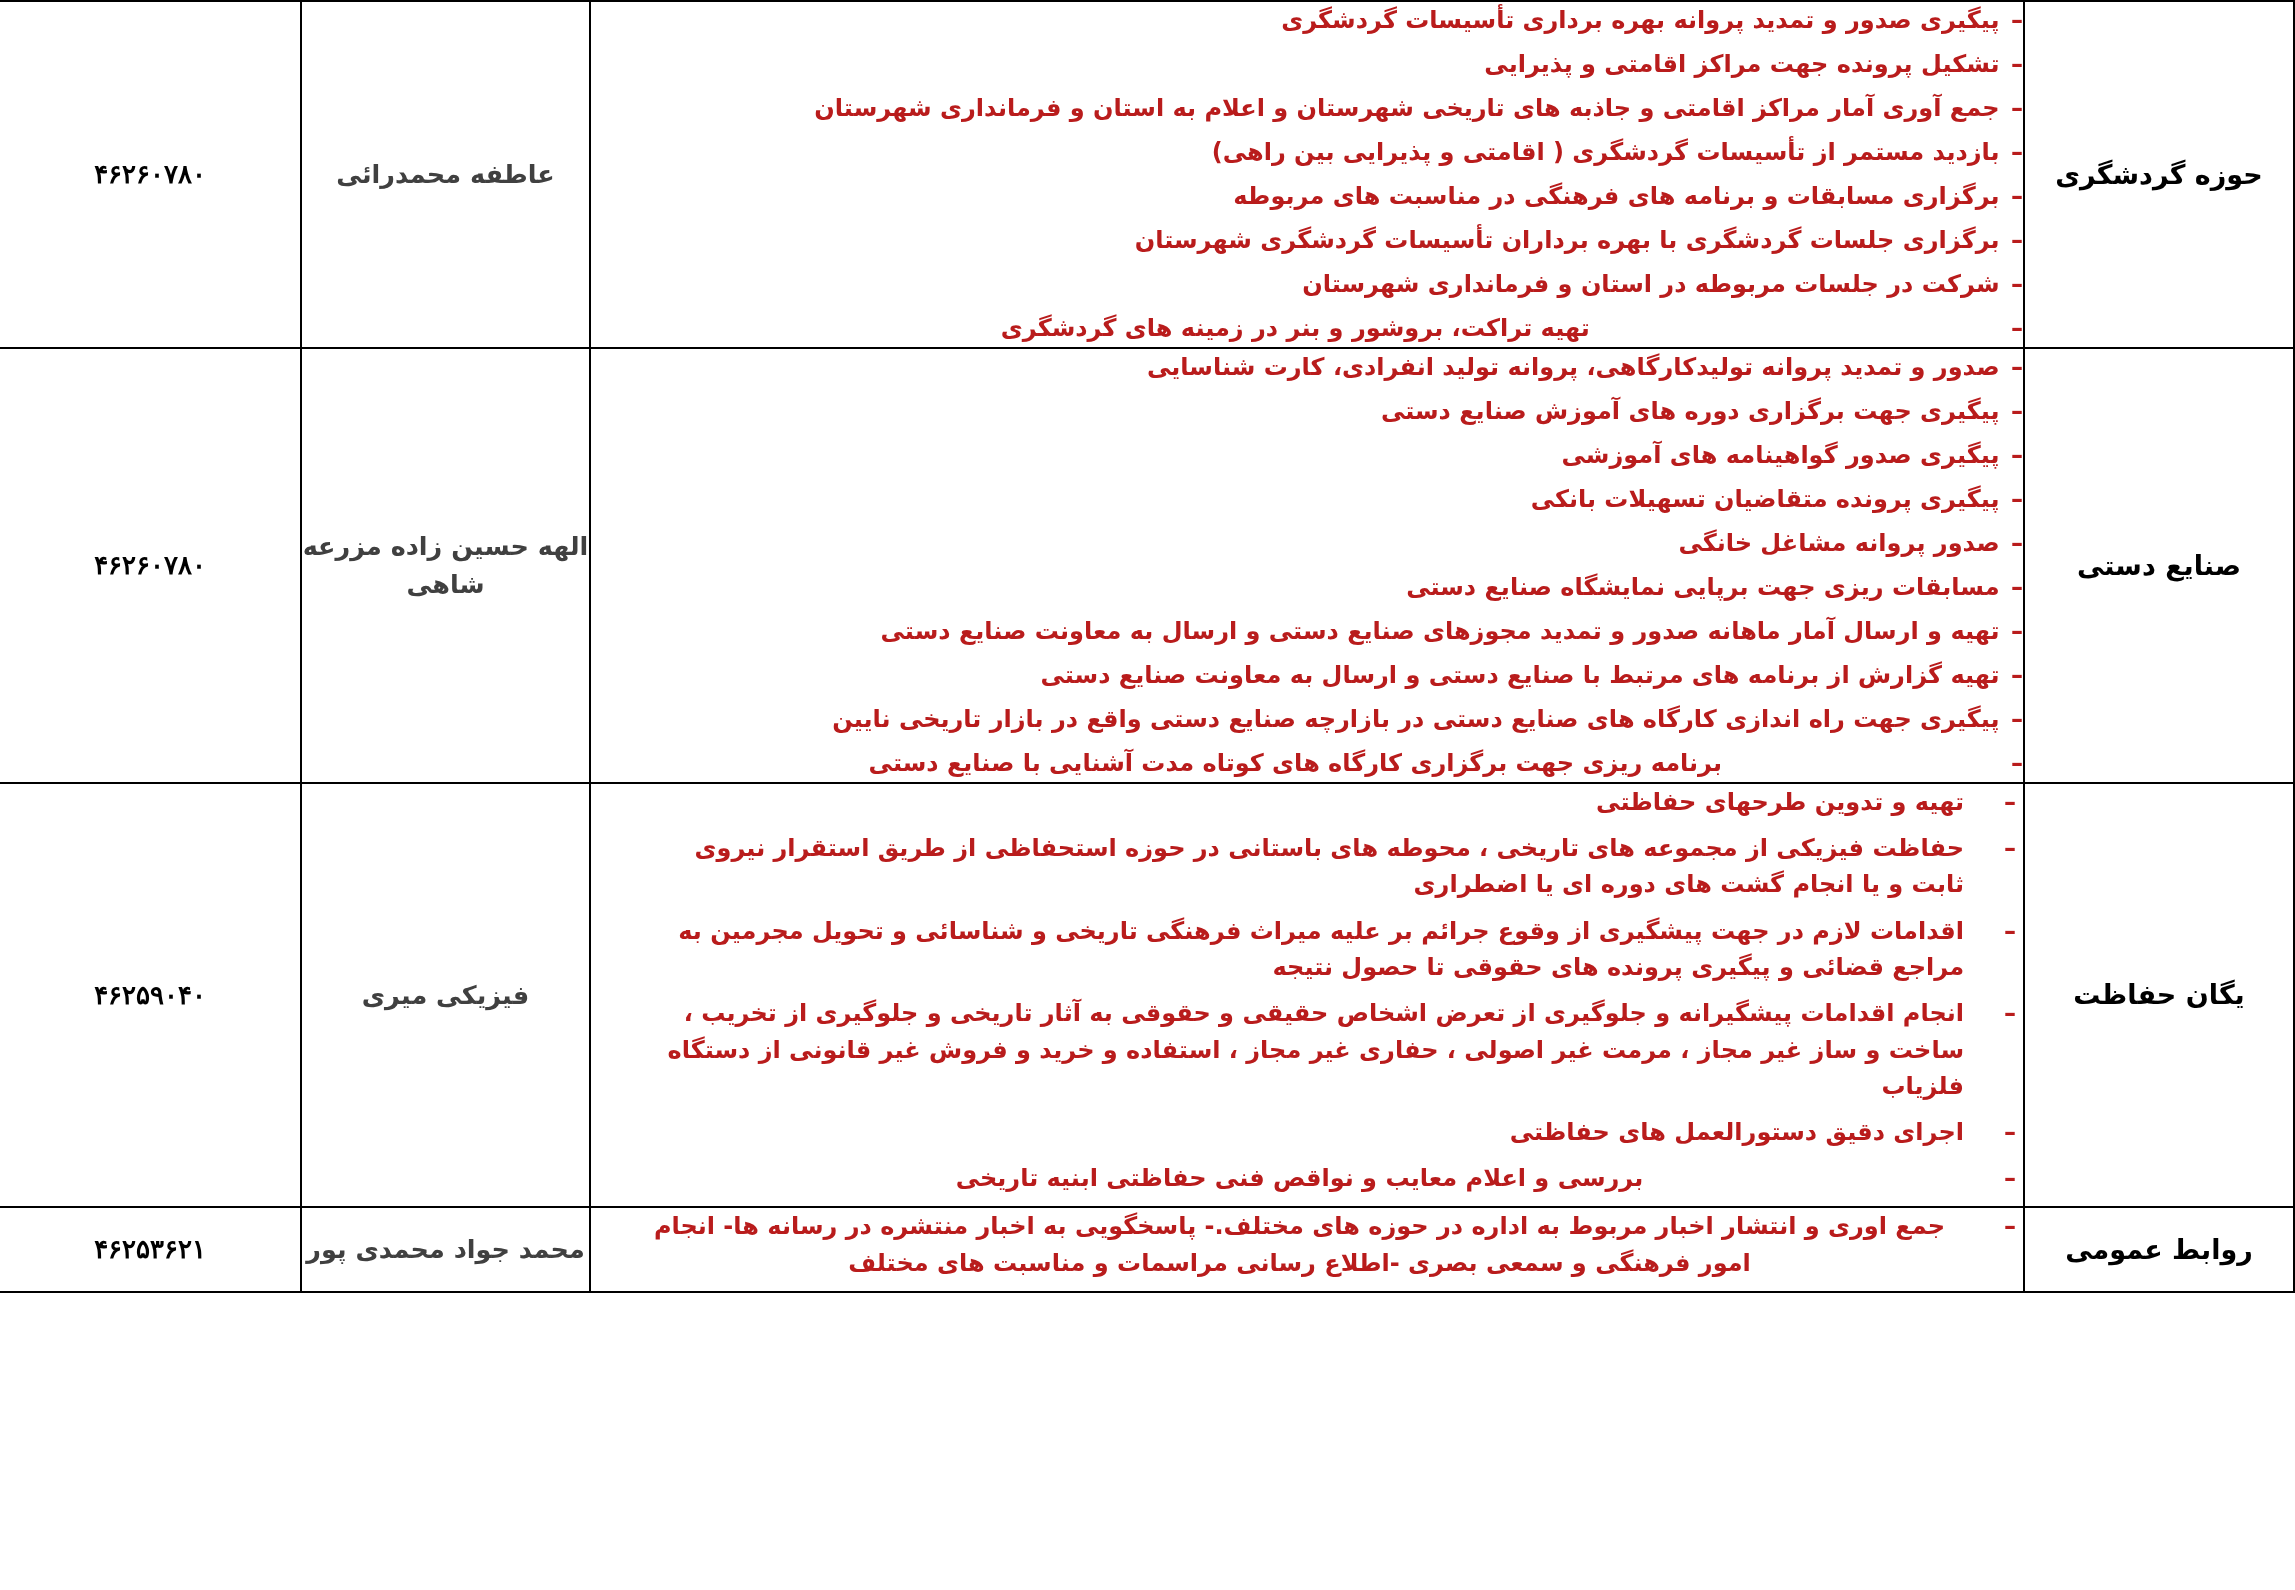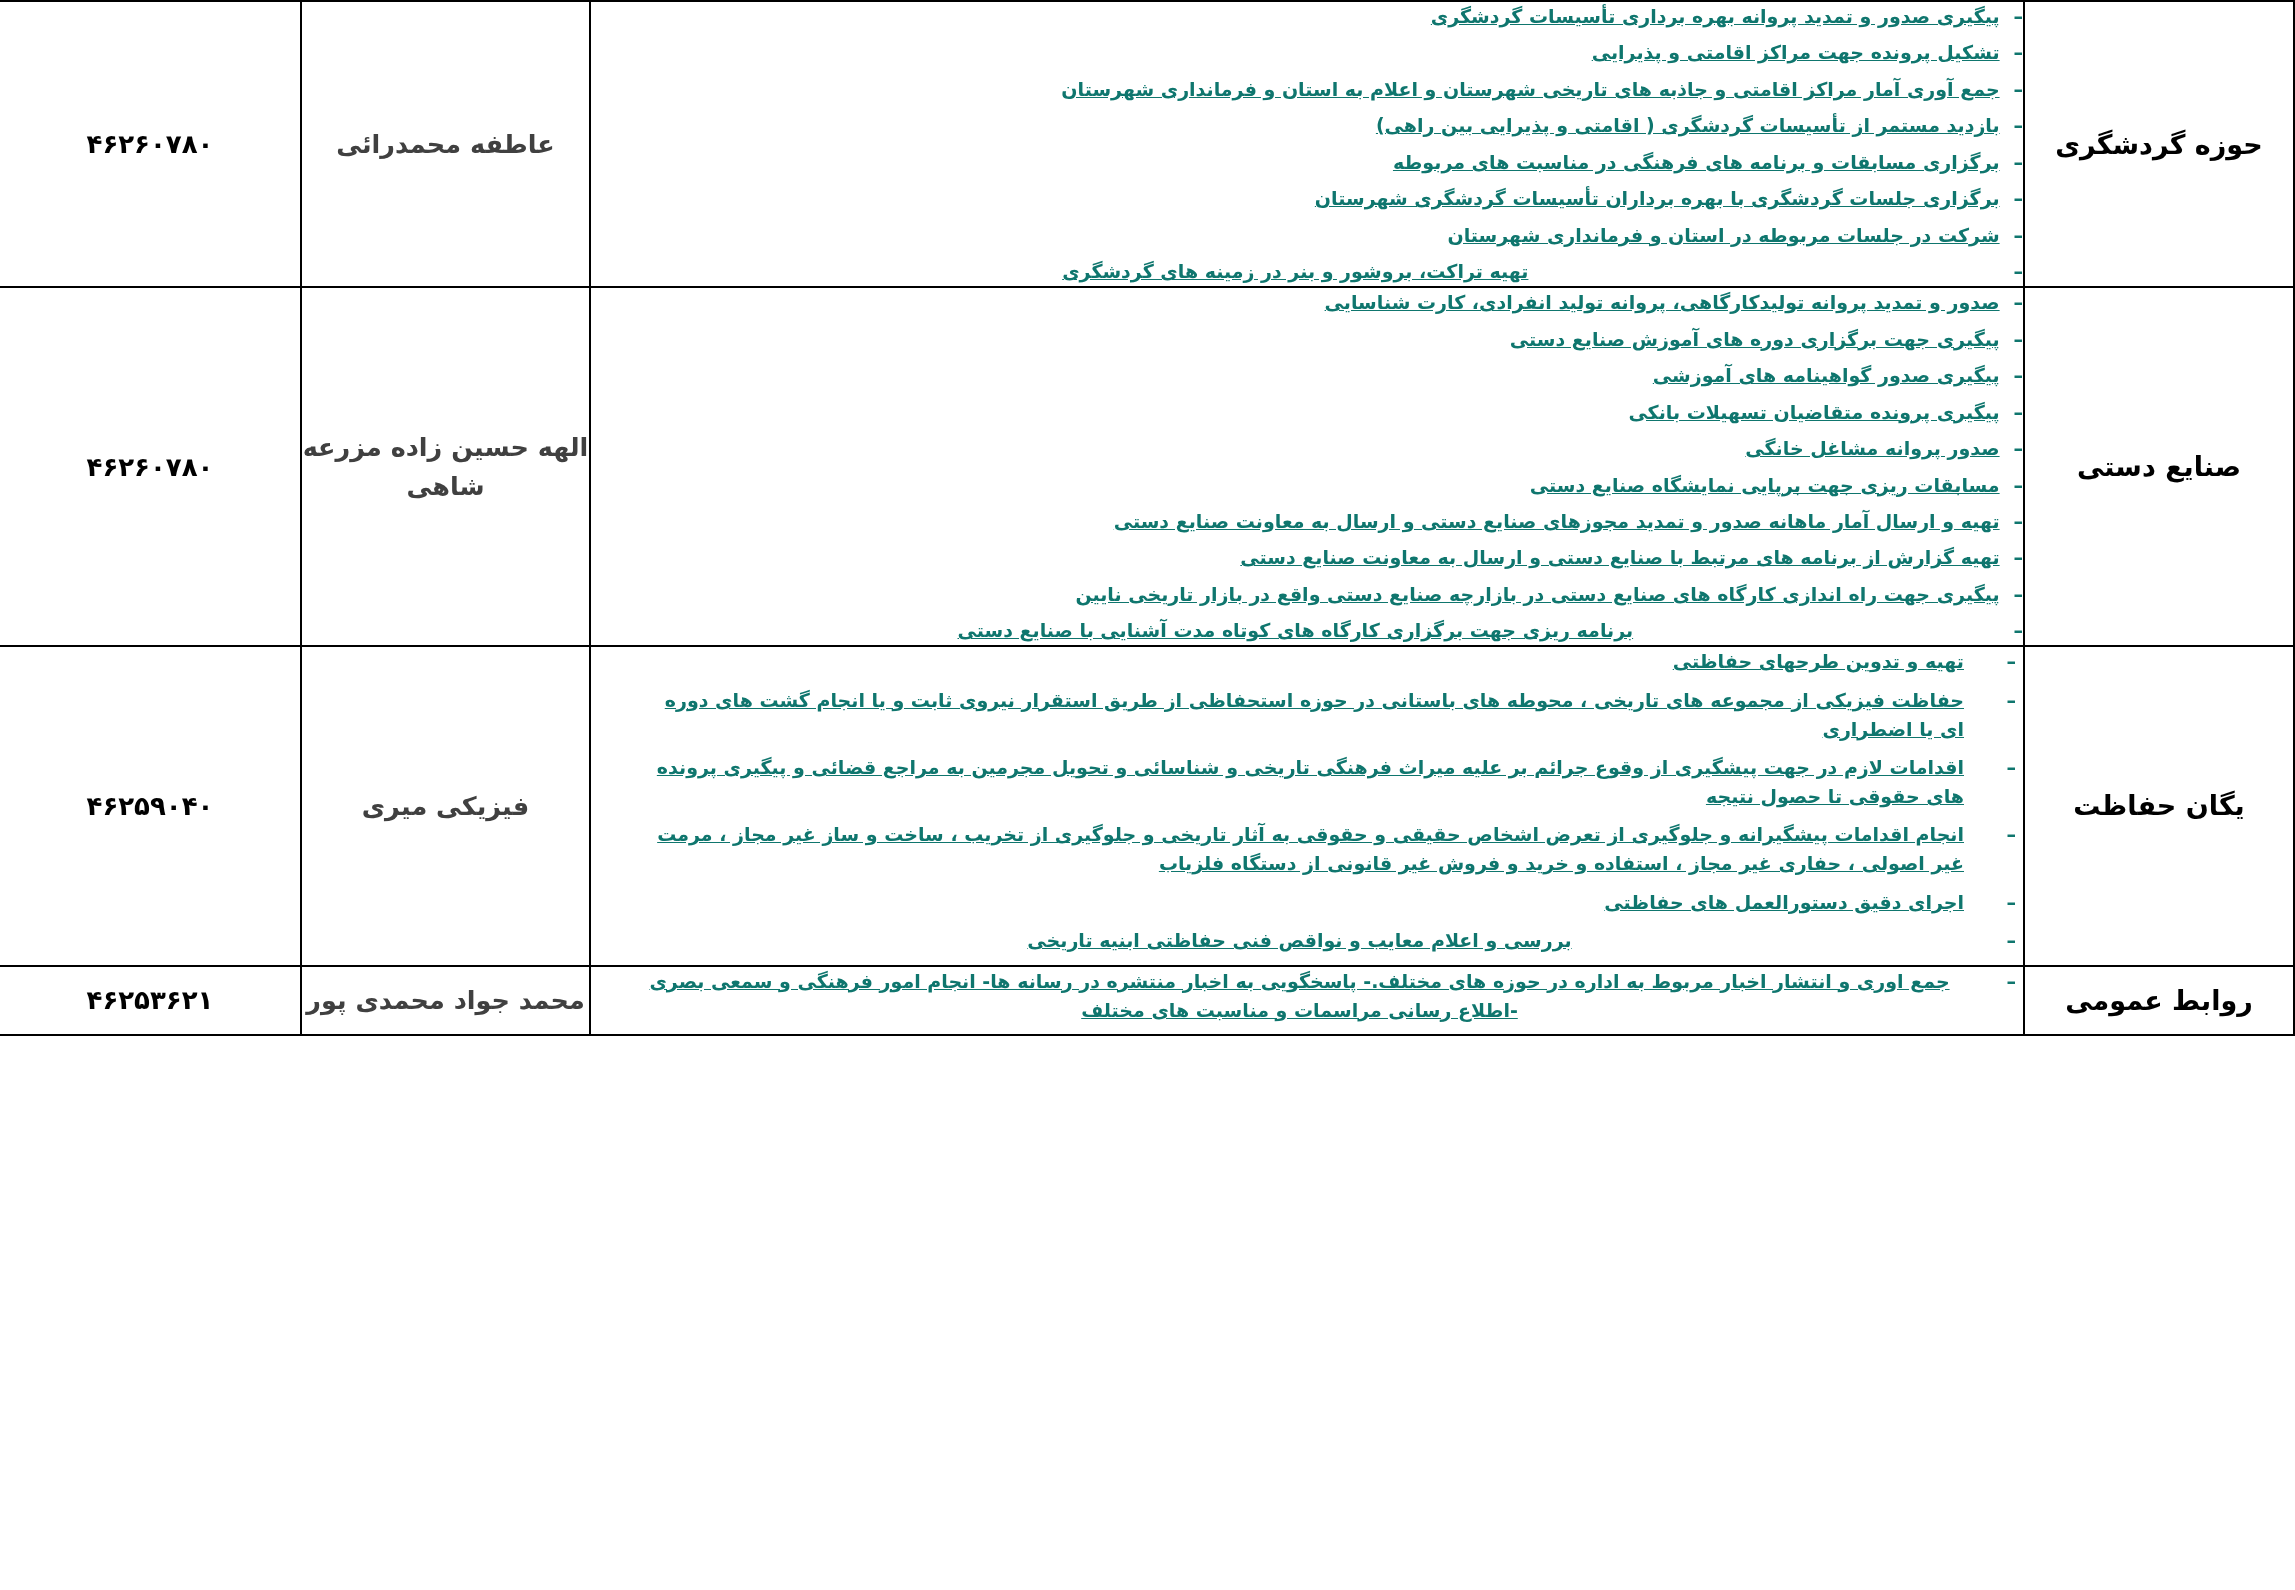--- a/index.html
+++ b/index.html
@@ -44,41 +44,41 @@
     font-weight: bold;
     font-size: 27px;
     color: #000;
     line-height: 1.45;
     padding: 4.1px 5.5px;
     border-radius: 14px;
   }
   td.content {
     text-align: right;
     padding: 5.5px 18px 5.5px 12.4px;
-    font-size: 19px;
+    font-size: 24px;
     line-height: 1.52;
-    color: #0f766e;
+    color: #b91c1c;
     font-weight: bold;
-    text-decoration: underline;
   }
   td.name {
     text-align: center;
     font-size: 25.5px;
     font-weight: bold;
     line-height: 1.5;
     padding: 4.1px 6.9px;
     color: #404040;
   }
   td.phone {
     text-align: center;
     font-size: 26px;
     font-weight: bold;
     letter-spacing: 0.7px;
     padding: 4.1px 6.9px;
     color: #000;
+    font-family: Liberation Serif, serif;
   }
 
   ul.dashlist {
     list-style: none;
     margin: 0;
     padding: 0;
   }
   ul.dashlist > li {
     position: relative;
     margin: 0 0 7.6px 0;

